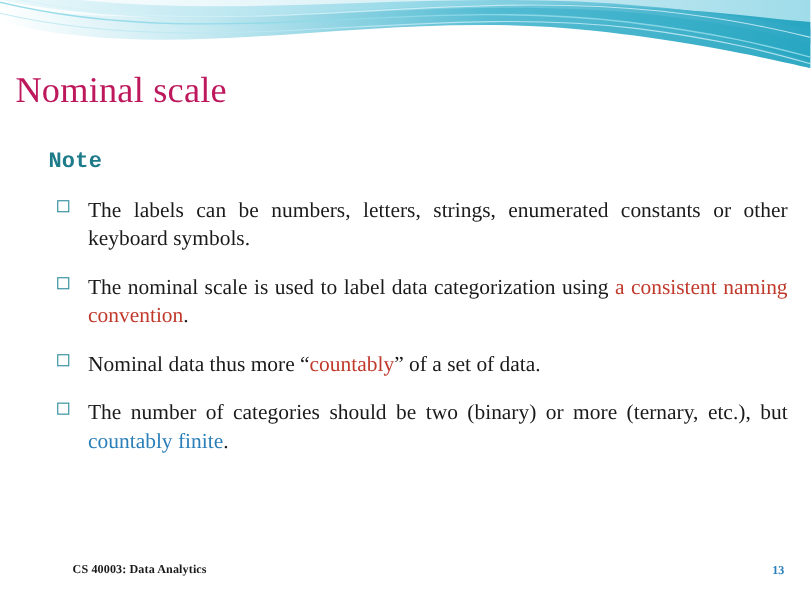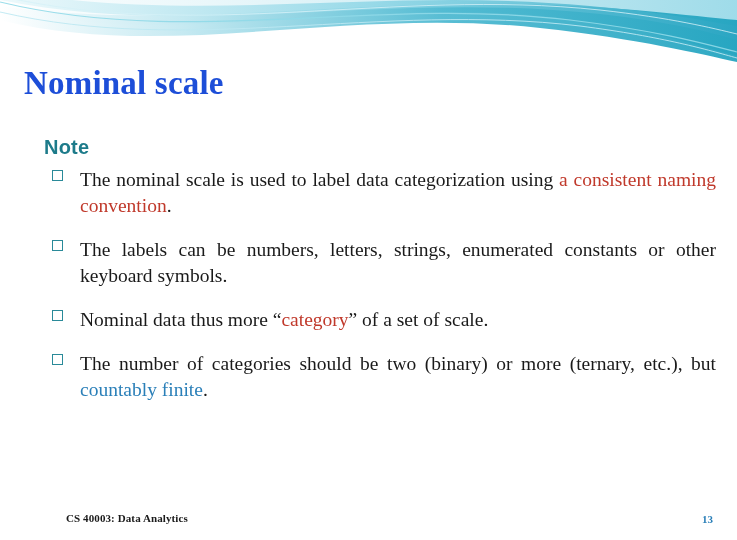--- a/index.html
+++ b/index.html
@@ -27,41 +27,41 @@
     left: 0;
     width: 737px;
     height: 74px;
     overflow: hidden;
   }
   .banner svg {
     display: block;
   }
   .title {
     position: absolute;
-    left: 24px;
+    left: 14px;
     top: 65px;
     font-family: "Liberation Serif", serif;
     font-size: 33px;
-    color: #1d4ed8;
+    color: #be185d;
     letter-spacing: 0.2px;
-    font-weight: bold;
+    font-weight: normal;
     line-height: 1.1;
   }
   .body-area {
     position: absolute;
     left: 44px;
     top: 136px;
     width: 672px;
   }
   .note-label {
-    font-family: Liberation Sans, sans-serif;
+    font-family: Liberation Mono, monospace;
     font-size: 20px;
     color: #1d7b8a;
     font-weight: bold;
-    margin-bottom: 8px;
+    margin-bottom: 20px;
     letter-spacing: 0.2px;
   }
   .bullet-list {
     margin: 0;
     padding: 0;
     list-style: none;
   }
   .bullet {
     position: relative;
     padding-left: 36px;
@@ -156,31 +156,31 @@
 
   <div class="title">Nominal scale</div>
 
   <div class="body-area">
     <div class="note-label">Note</div>
 
     <ul class="bullet-list">
 
       <li class="bullet justified">
         <span class="marker"></span>
-        <span class="text"><span>The nominal scale is used to label data categorization using </span><span class="hl">a consistent naming convention</span><span>.</span></span>
+        <span class="text"><span>The labels can be numbers, letters, strings, enumerated constants or other keyboard symbols.</span></span>
       </li>
 
       <li class="bullet justified">
         <span class="marker"></span>
-        <span class="text"><span>The labels can be numbers, letters, strings, enumerated constants or other keyboard symbols.</span></span>
+        <span class="text"><span>The nominal scale is used to label data categorization using </span><span class="hl">a consistent naming convention</span><span>.</span></span>
       </li>
 
       <li class="bullet">
         <span class="marker"></span>
-        <span class="text"><span>Nominal data thus more “</span><span class="hl">category</span><span>” of a set of scale.</span></span>
+        <span class="text"><span>Nominal data thus more “</span><span class="hl">countably</span><span>” of a set of data.</span></span>
       </li>
 
       <li class="bullet">
         <span class="marker"></span>
         <span class="text"><span>The number of categories should be two (binary) or more (ternary, etc.), but </span><span class="hl-link">countably finite</span><span>.</span></span>
       </li>
 
     </ul>
   </div>
 

